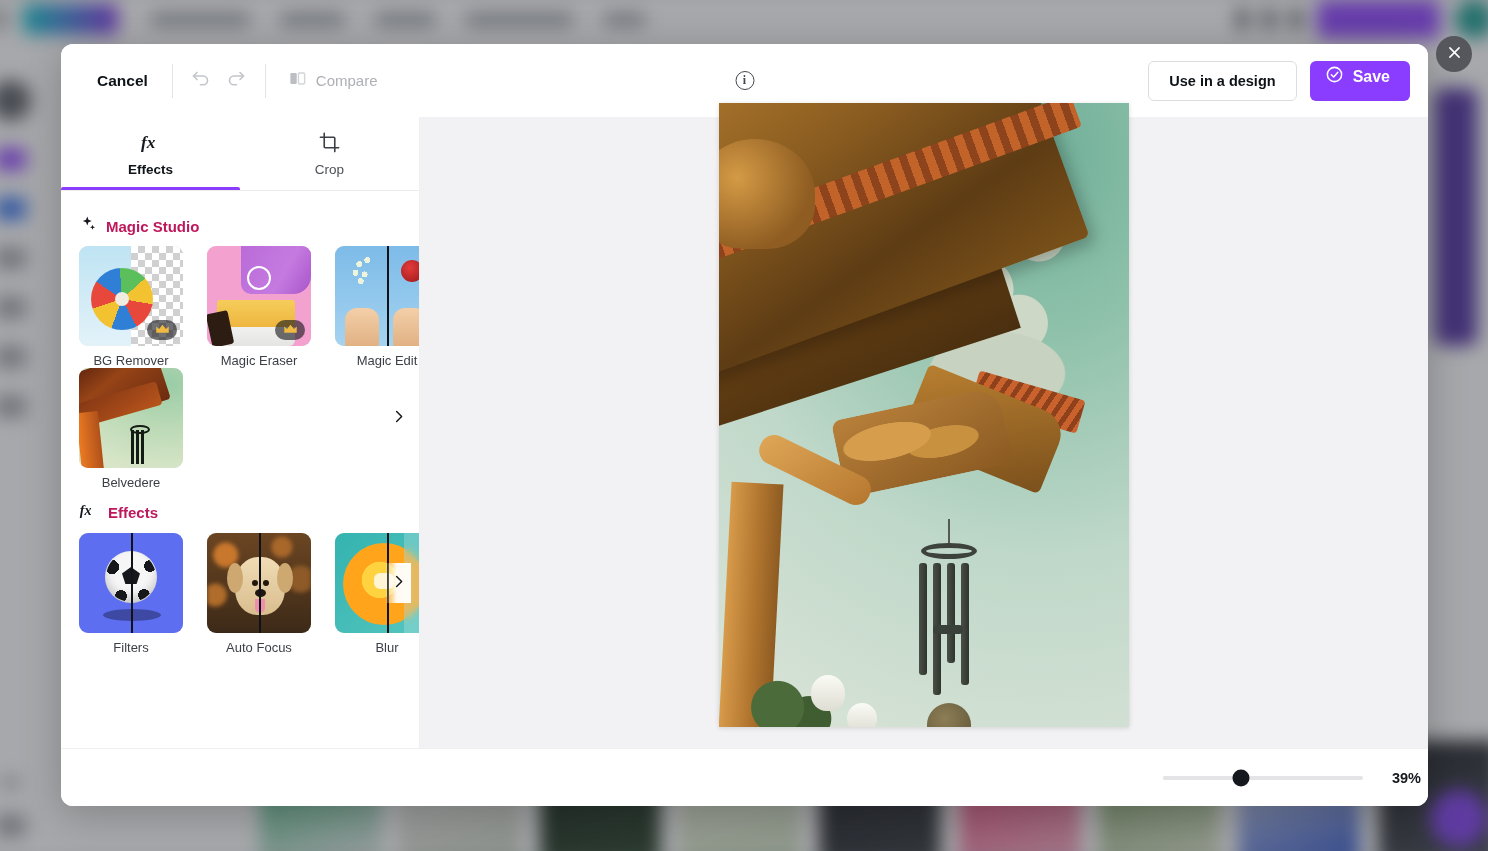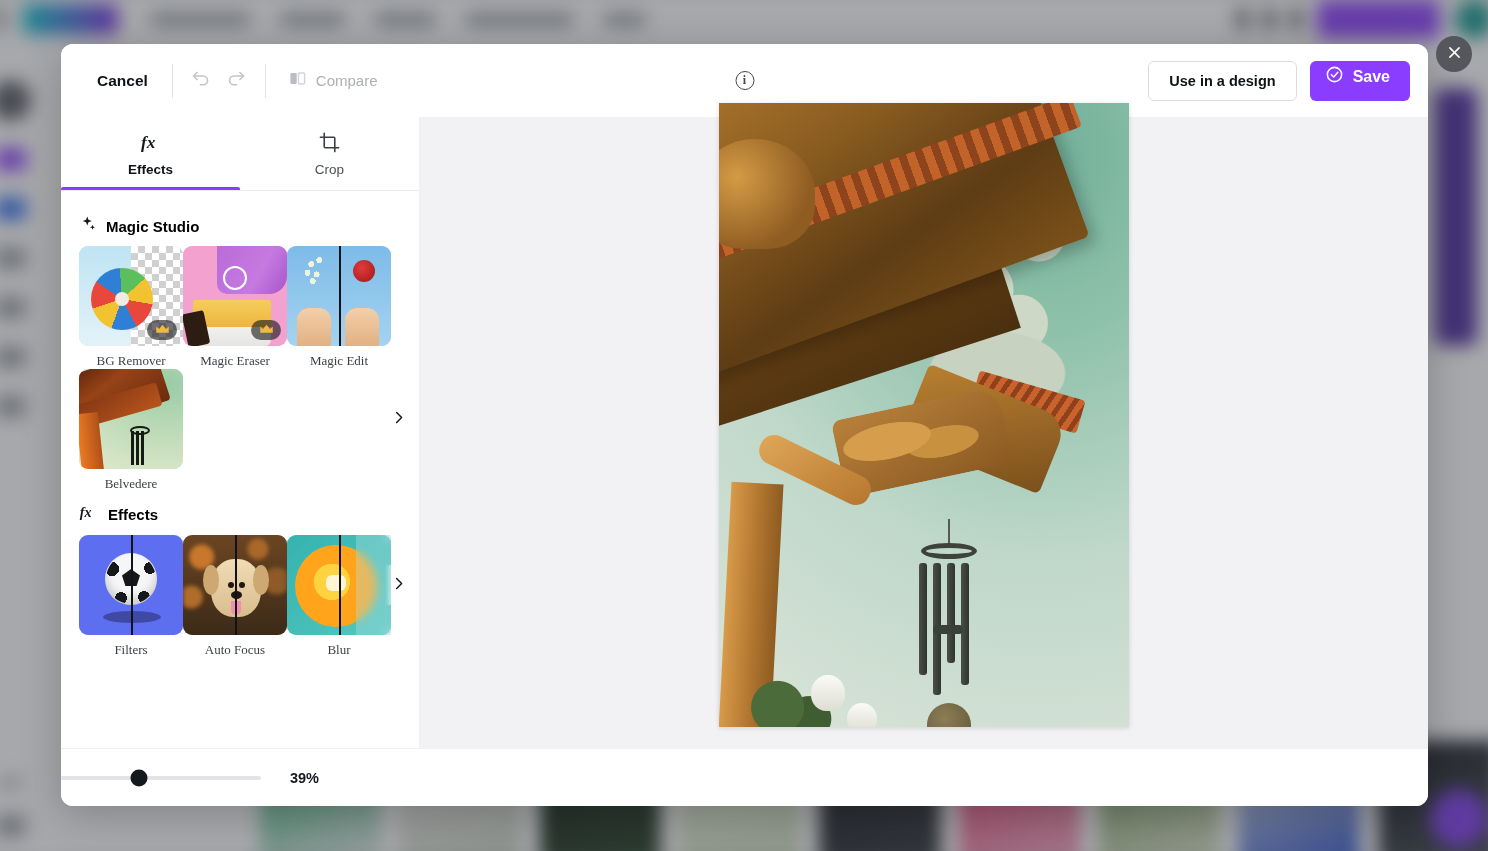--- a/index.html
+++ b/index.html
@@ -138,28 +138,28 @@
     background: #8b3dff; border-radius: 2px 2px 0 0;
   }
 
   .panel-scroll { flex: 1; overflow-y: auto; padding: 14px 0 20px 0; }
   .panel-scroll::-webkit-scrollbar { width: 7px; }
   .panel-scroll::-webkit-scrollbar-thumb { background: #d7d7da; border-radius: 4px; }
 
   .sect-head {
     display: flex; align-items: center; padding: 10px 18px 9px 18px; gap: 9px;
   }
-  .sect-title { font-size: 15px; font-weight: 700; color: #000000; }
+  .sect-title { font-size: 15px; font-weight: 700; color: #be185d; }
   .see-all {
     margin-left: auto; font-size: 13.5px; color: #3b3f46; background: none; border: none;
     cursor: pointer; padding: 4px 7px; border-radius: 5px;
     font-family: "Liberation Sans", sans-serif;
   }
 
-  .thumb-row { display: flex; gap: 0; padding: 0 18px; position: relative; font-family: Liberation Serif, serif; }
+  .thumb-row { display: flex; gap: 24px; padding: 0 18px; position: relative; }
   .thumb { width: 104px; flex: 0 0 104px; cursor: pointer; }
   .thumb-img {
     width: 104px; height: 100px; border-radius: 9px; overflow: hidden; position: relative;
     background: #ddd;
   }
   .thumb.selected .thumb-img { box-shadow: 0 0 0 2.5px #8b3dff; }
   .thumb-cap {
     margin-top: 7px; text-align: center; font-size: 13px; color: #3b3f46;
     white-space: nowrap; overflow: hidden; text-overflow: ellipsis;
   }
@@ -448,21 +448,21 @@
   .lotus1, .lotus2 {
     position:absolute; border-radius: 50% 50% 45% 45%;
     background: linear-gradient(180deg,#fbfbf6,#ddddd2);
   }
   .lotus1 { left:92px; bottom:16px; width:34px; height:36px; }
   .lotus2 { left:128px; bottom:-6px; width:30px; height:30px; }
 
   
   .m-footer {
     height: 58px; flex: 0 0 58px; display: flex; align-items: center;
-    padding-right: 7px; gap: 16px; background:#fff;
+    justify-content: flex-end; padding-right: 7px; gap: 16px; background:#fff;
     border-top: 1px solid #f0f0f1;
   }
   .slider-track {
     position: relative; width: 200px; height: 4px; border-radius: 3px; background: #e4e4e7;
     cursor: pointer;
   }
   .slider-fill { position:absolute; left:0; top:0; height:100%; border-radius:3px; background:#e4e4e7; }
   .slider-thumb {
     position: absolute; top: 50%; width: 17px; height: 17px; border-radius: 50%;
     background: #15181d; transform: translate(-50%,-50%); cursor: grab;

